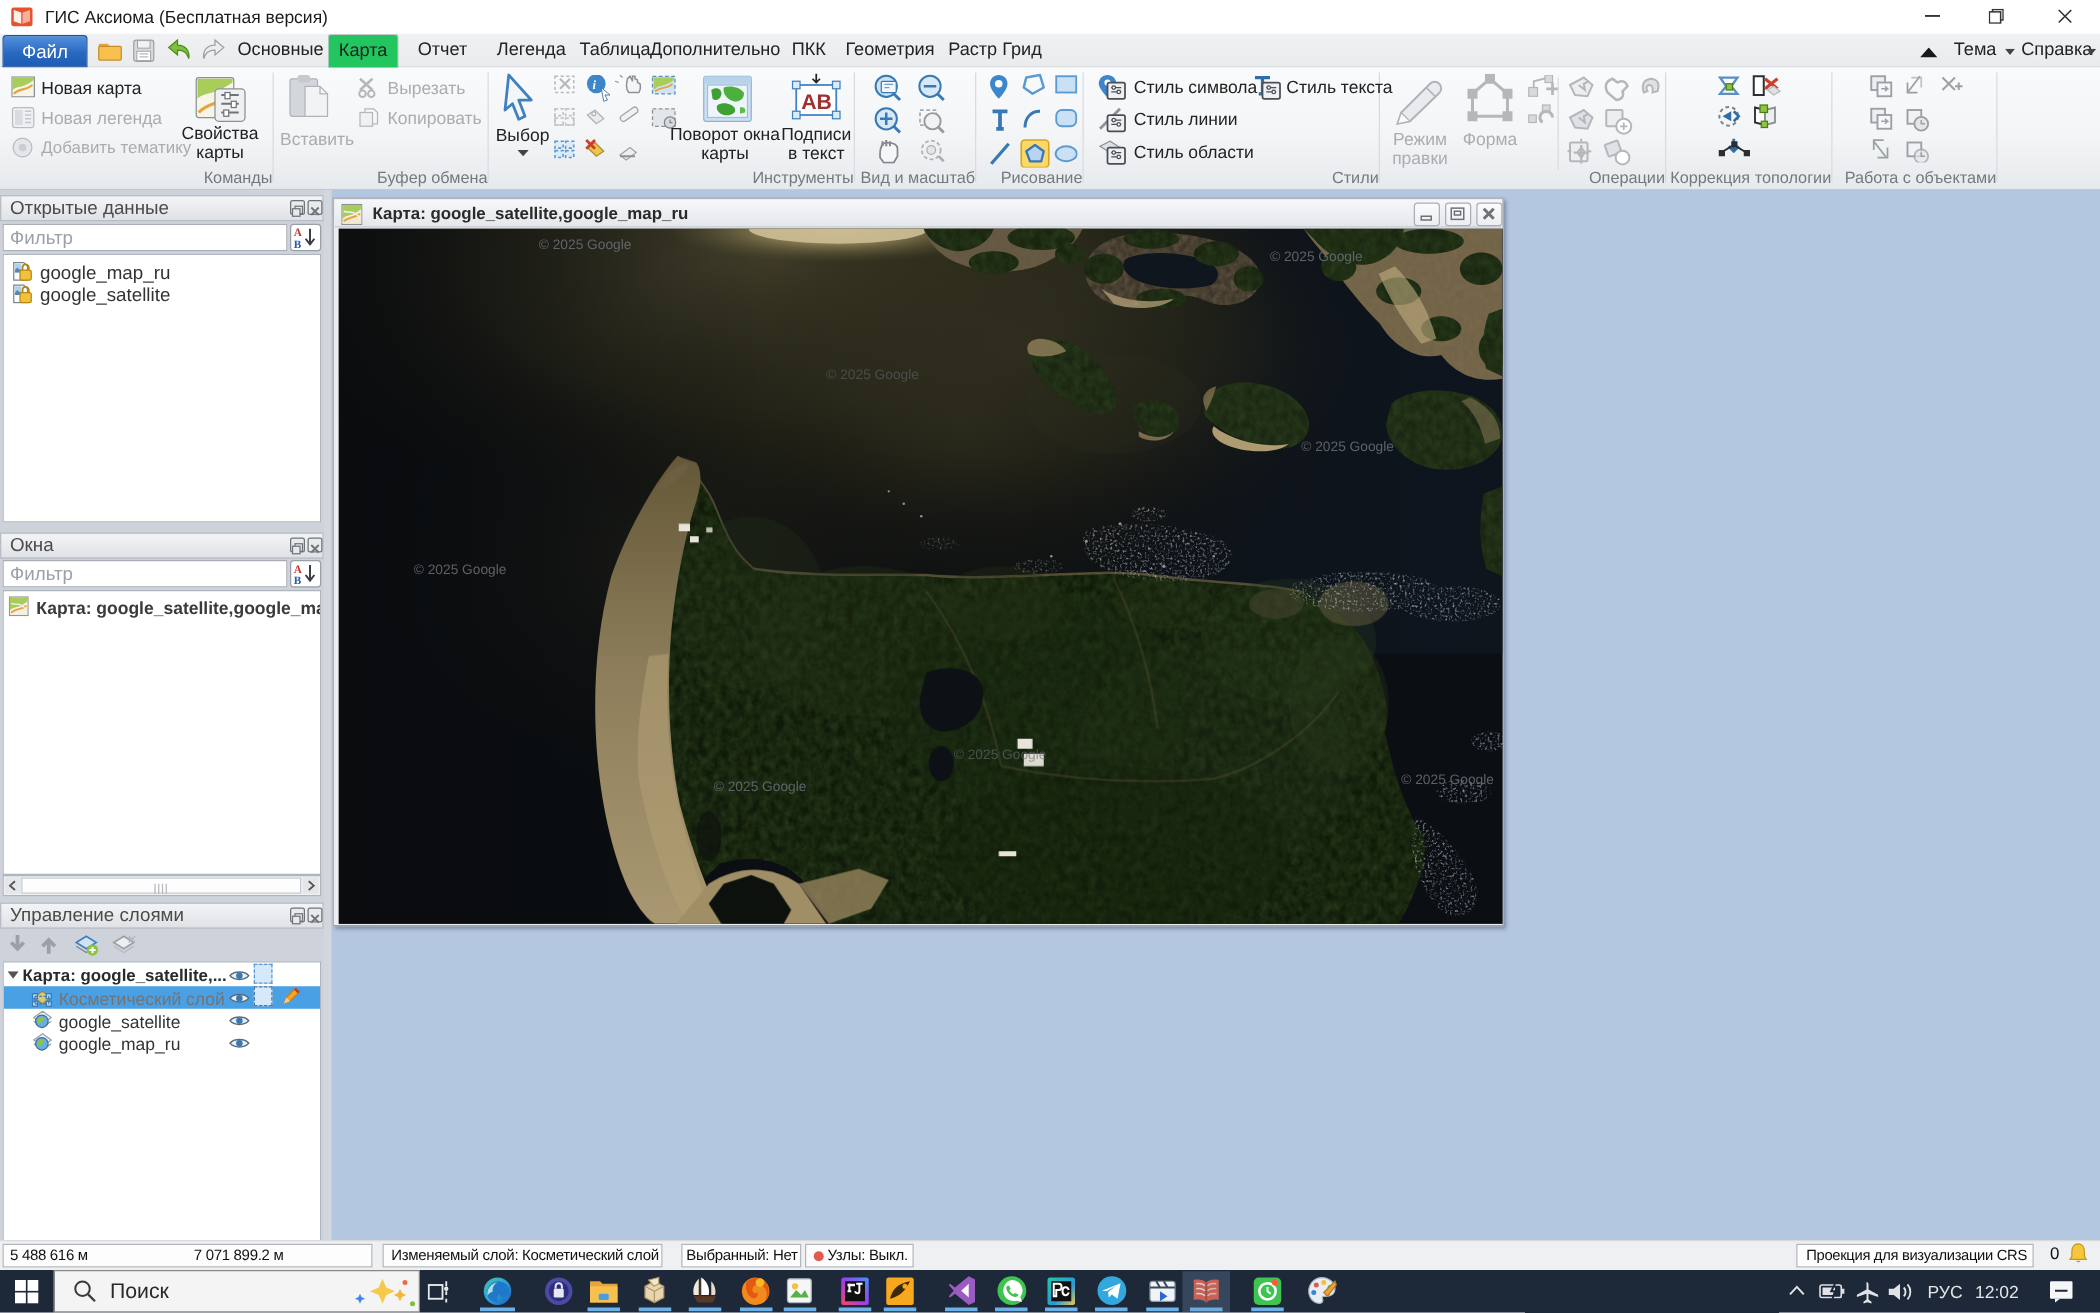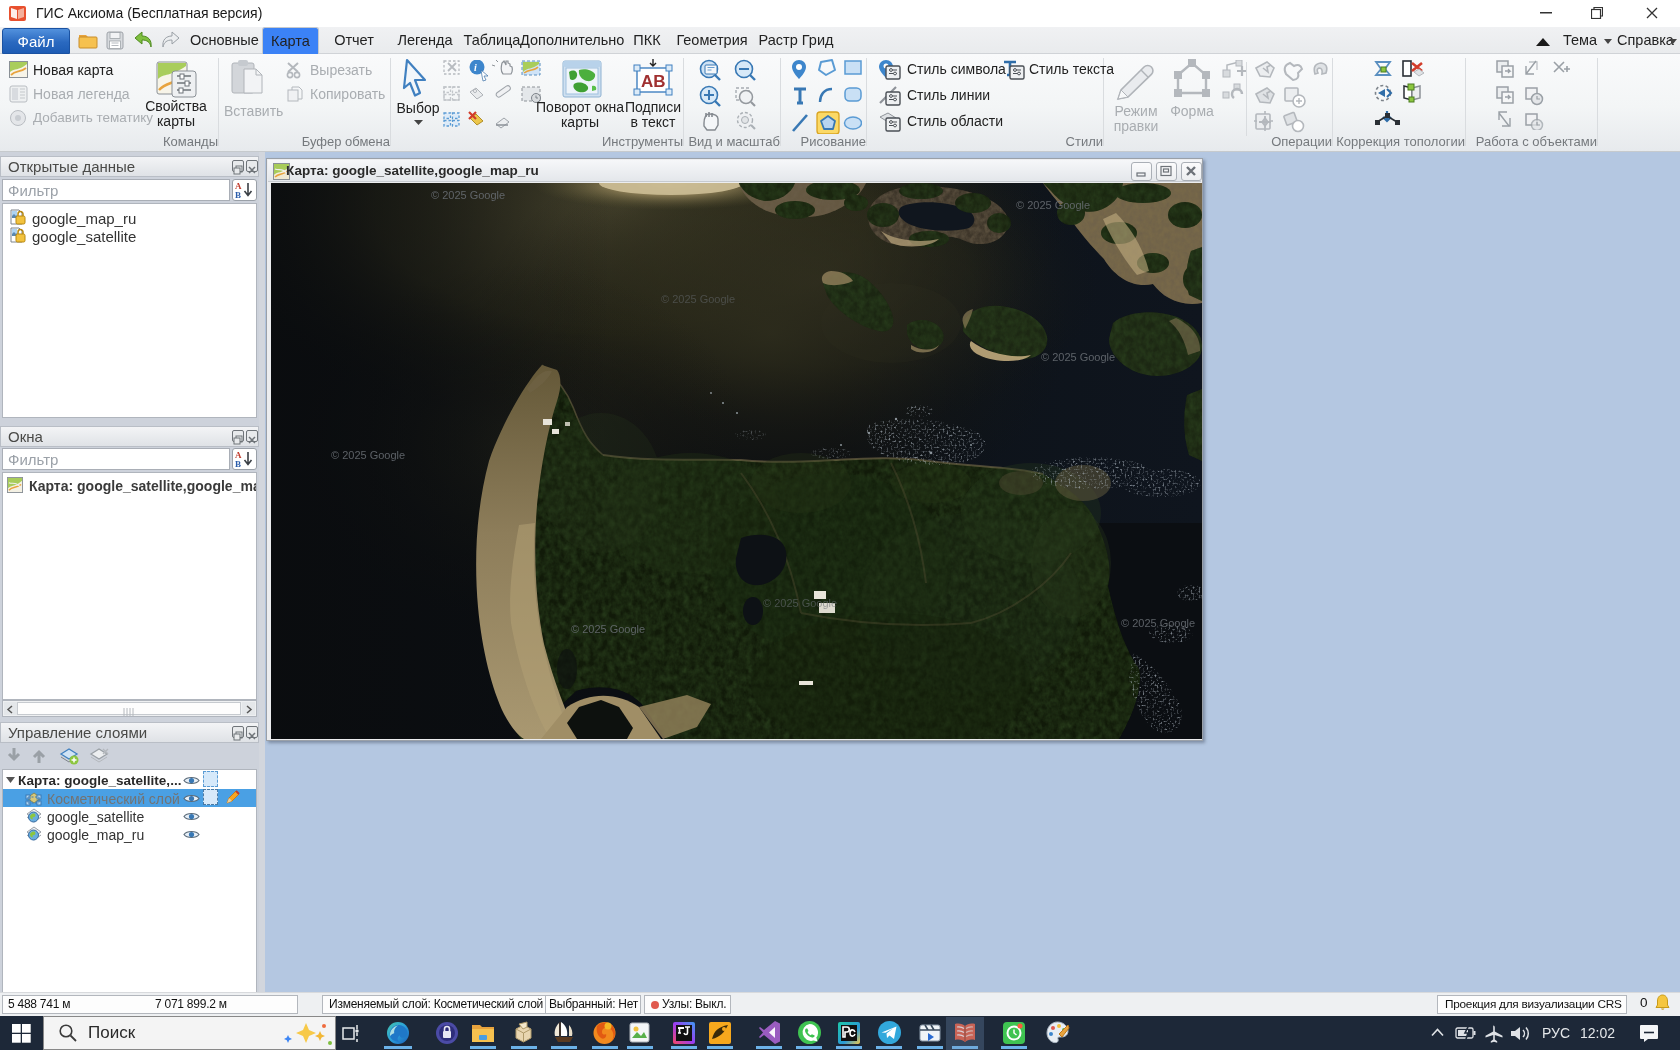--- a/index.html
+++ b/index.html
@@ -1,20 +1,20 @@
 <!DOCTYPE html>
 <html><head><meta charset="utf-8"><style>
 *{margin:0;padding:0;box-sizing:border-box}
 html,body{width:1680px;height:1050px;overflow:hidden;font-family:"Liberation Sans",sans-serif;background:#fff}
 .abs{position:absolute}
 #titlebar{left:0;top:0;width:1680px;height:27px;background:#fff;color:#000}
 #titlebar .t{left:36px;top:5px;font-size:14px;color:#1a1a1a}
 #menurow{left:0;top:27px;width:1680px;height:27px;background:linear-gradient(#f0f1f3,#e9ebed);border-bottom:1px solid #d0d3d7}
 .tab{top:27px;height:27px;font-size:15px;color:#222;text-align:center;line-height:26px;white-space:nowrap}
-#tab-active{background:#3b82f6;border:1px solid #c6c9cd;border-bottom:none;border-radius:3px 3px 0 0;z-index:3}
+#tab-active{background:#22c55e;border:1px solid #c6c9cd;border-bottom:none;border-radius:3px 3px 0 0;z-index:3}
 #filebtn{left:2px;top:28px;width:68px;height:26px;border-radius:3px 3px 0 0;background:linear-gradient(#5291dd,#2a69c0 55%,#1d5cb4);border:1px solid #1a52a2;color:#fff;font-size:15px;text-align:center;line-height:25px}
 #ribbon{left:0;top:54px;width:1680px;height:98px;background:linear-gradient(#f9fafb,#f3f5f6 55%,#e7eaed);border-bottom:1px solid #c6cacd}
 .gsep{top:58px;height:88px;width:1px;background:#d9dcdf}
 .glabel{top:134px;height:14px;font-size:13px;color:#75797d;text-align:right}
 .rlab{font-size:14px;color:#222;white-space:nowrap}
 .rlab.dis{color:#a9adb1}
 .bigtxt{font-size:14px;color:#222;text-align:center;line-height:15px}
 .bigtxt.dis{color:#a9adb1}
 #dockbg{left:0;top:152px;width:265px;height:840px;background:#cdd2db}
 .phead{left:0;width:259px;height:21px;background:linear-gradient(#f3f4f6,#dfe2e6);border:1px solid #b9bec6;font-size:15px;color:#4a4a48;padding-left:7px;line-height:20px}
@@ -22,21 +22,21 @@
 .filter{left:2px;width:228px;height:22px;background:#fff;border:1px solid #a9aeb6;font-size:15px;color:#9ba1a8;padding-left:5px;line-height:21px}
 .abbtn{left:232px;width:25px;height:22px;background:#fff;border:1px solid #9aa0a8;border-radius:3px}
 .plist{left:2px;width:255px;background:#fff;border:1px solid #b0b5bd;overflow:hidden}
 .ltxt{font-size:15px;color:#333}
 #statusbar{left:0;top:992px;width:1680px;height:24px;background:#eef0f2;border-top:1px solid #d8dadd}
 .sbox{top:995px;height:19px;background:#fdfdfd;border:1px solid #b3b7bd;font-size:12px;letter-spacing:-0.25px;color:#111;line-height:17px;white-space:nowrap;overflow:hidden}
 #taskbar{left:0;top:1016px;width:1680px;height:34px;background:#1d2838}
 #mdi{left:265px;top:152px;width:1415px;height:840px;background:#b4c7e1}
 #mapwin{left:1px;top:6px;width:937px;height:583px;background:#ecedef;border:1px solid #9aa0a8;box-shadow:2px 2px 3px rgba(60,70,90,.45)}
 #maptitle{left:1px;top:1px;width:933px;height:22px;background:linear-gradient(#f6f7f9,#e4e7eb);border-bottom:1px solid #c6cacf}
-#maptitle .mt{left:18px;top:3px;font-size:13.5px;font-weight:bold;color:#2a2a2a}
+#maptitle .mt{left:30px;top:3px;font-size:13.5px;font-weight:bold;color:#2a2a2a}
 .mwb{top:2px;width:21px;height:19px;background:linear-gradient(#fbfbfc,#eceef0);border:1px solid #aaafb6;border-radius:3px}
 #mapbody{left:4px;top:24px;width:931px;height:556px;background:#0d1014}
 </style></head>
 <body>
 <div class="abs" id="titlebar">
  <svg class="abs" style="left:8px;top:4px" width="19" height="19" viewBox="0 0 19 19">
       <rect x="1" y="2" width="17" height="15" rx="2" fill="#e8502e"></rect>
       <path d="M3 4 L9 6 L9 15 L3 13 Z" fill="#fff" opacity=".9"></path>
       <path d="M16 4 L10 6 L10 15 L16 13 Z" fill="#f4b09b"></path>
     </svg>
@@ -764,24 +764,24 @@
   <text x="492" y="424" opacity=".7">© 2025 Google</text>
   <text x="850" y="444">© 2025 Google</text>
   <text x="390" y="120" opacity=".6">© 2025 Google</text>
  </g>
  </svg>
  </div>
 </div>
 </div>
 <div class="abs" id="statusbar"></div>
 <div class="abs sbox" style="left:2px;width:296px">
-    <span style="position:absolute;left:5px">5 488 741 м</span>
+    <span style="position:absolute;left:5px">5 488 616 м</span>
     <span style="position:absolute;left:152px">7 071 899.2 м</span>
   </div>
-<div class="abs sbox" style="left:322px;width:224px;padding-left:6px">Изменяемый слой: Косметический слой</div>
+<div class="abs sbox" style="left:306px;width:224px;padding-left:6px">Изменяемый слой: Косметический слой</div>
 <div class="abs sbox" style="left:545px;width:96px;padding-left:3px">Выбранный: Нет</div>
 <div class="abs sbox" style="left:644px;width:87px;padding-left:17px">Узлы: Выкл.<span style="position:absolute;left:6px;top:5px;width:8px;height:8px;border-radius:50%;background:#e05a4e"></span></div>
 <div class="abs sbox" style="left:1437px;width:190px;padding-left:7px;font-size:11.8px">Проекция для визуализации CRS</div>
 <div class="abs" style="left:1640px;top:995px;font-size:13.5px;color:#111">0</div>
 <svg class="abs" style="left:1655px;top:994px" width="15" height="17" viewBox="0 0 15 17">
     <path d="M7.5 1 C10.5 1 12.5 3.5 12.5 7 L12.5 11 L14 13.5 L1 13.5 L2.5 11 L2.5 7 C2.5 3.5 4.5 1 7.5 1z" fill="#f5c63e" stroke="#c79a18"></path>
     <path d="M6 14.5 a1.8 1.8 0 0 0 3.4 0" fill="#c79a18"></path>
   </svg>
 <div class="abs" id="taskbar"></div>
 <svg class="abs" style="left:12px;top:1024px" width="19" height="19" viewBox="0 0 19 19">

